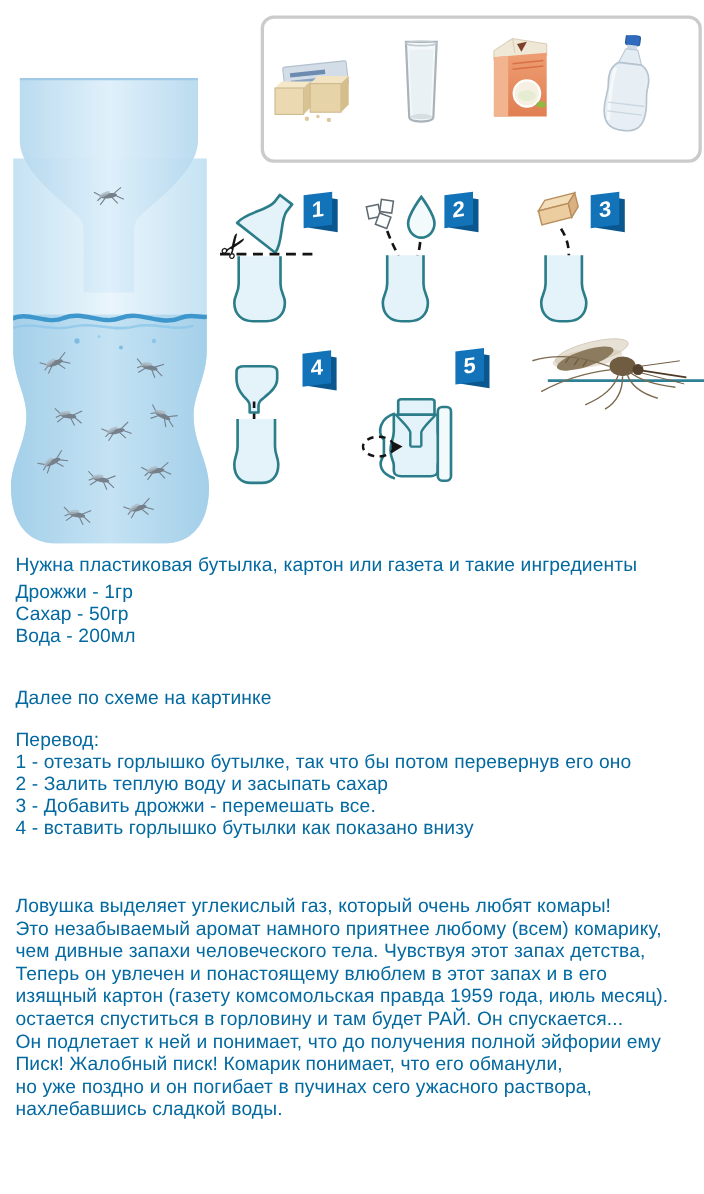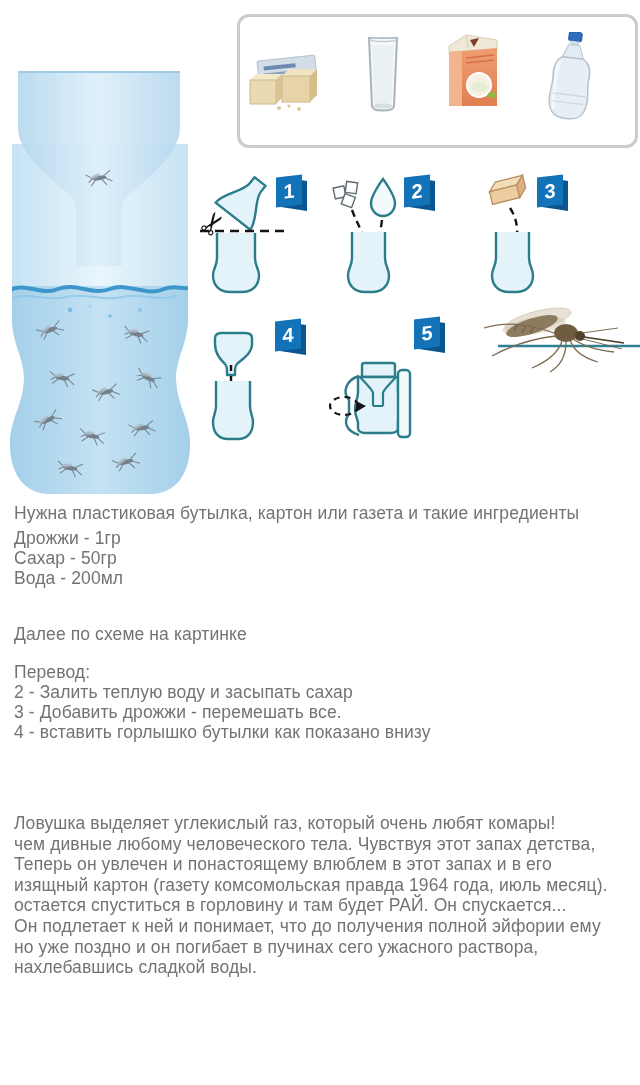--- a/index.html
+++ b/index.html
@@ -1,20 +1,20 @@
 <!DOCTYPE html>
 <html><head>
 <meta charset="utf-8">
 <style>
   html,body{margin:0;padding:0;}
   body{width:640px;height:1085px;overflow:hidden;background:#ffffff;position:relative;
        font-family:"Liberation Sans","DejaVu Sans",sans-serif;}
   .abs{position:absolute;}
   
-  .para{position:absolute;left:14px;font-size:17.5px;line-height:20px;color:#737373;
+  .para{position:absolute;left:14px;font-size:17.5px;line-height:20px;color:#0369a1;
         letter-spacing:0.1px;white-space:nowrap;}
   .essence{line-height:20.6px;}
   
   .panel{position:absolute;left:237px;top:14px;width:395px;height:128px;background:#fff;
          border:3px solid #cbcbcb;border-radius:12px;}
   
   .badge{position:absolute;width:27px;height:31px;z-index:3;}
   .badge .back{position:absolute;left:5px;top:3px;width:26px;height:30px;background:#0a568f;
                transform:skewY(9deg);}
   .badge .front{position:absolute;left:0;top:0;width:26px;height:30px;background:#1273b8;
@@ -236,28 +236,31 @@
     <div>Дрожжи - 1гр</div>
     <div>Сахар - 50гр</div>
     <div>Вода - 200мл</div>
   </div>
 
 <div class="para" style="top:624px">Далее по схеме на картинке</div>
 
 <div class="para" style="top:662px">
   <div>Перевод:</div>
   <div>
+      <div>1 - отезать горлышко бутылке, так что бы потом перевернув его оно</div>
       <div>2 - Залить теплую воду и засыпать сахар</div>
       <div>3 - Добавить дрожжи - перемешать все.</div>
       <div>4 - вставить горлышко бутылки как показано внизу</div>
     </div>
 </div>
 
 <div class="para essence" style="top:813px">
     <div>Ловушка выделяет углекислый газ, который очень любят комары!</div>
-    <div>чем дивные любому человеческого тела. Чувствуя этот запах детства,</div>
+    <div>Это незабываемый аромат намного приятнее любому (всем) комарику,</div>
+    <div>чем дивные запахи человеческого тела. Чувствуя этот запах детства,</div>
     <div>Теперь он увлечен и понастоящему влюблем в этот запах и в его</div>
-    <div>изящный картон (газету комсомольская правда 1964 года, июль месяц).</div>
+    <div>изящный картон (газету комсомольская правда 1959 года, июль месяц).</div>
     <div>остается спуститься в горловину и там будет РАЙ. Он спускается...</div>
     <div>Он подлетает к ней и понимает, что до получения полной эйфории ему</div>
+    <div>Писк! Жалобный писк! Комарик понимает, что его обманули,</div>
     <div>но уже поздно и он погибает в пучинах сего ужасного раствора,</div>
     <div>нахлебавшись сладкой воды.</div>
   </div>
 
 </body></html>

